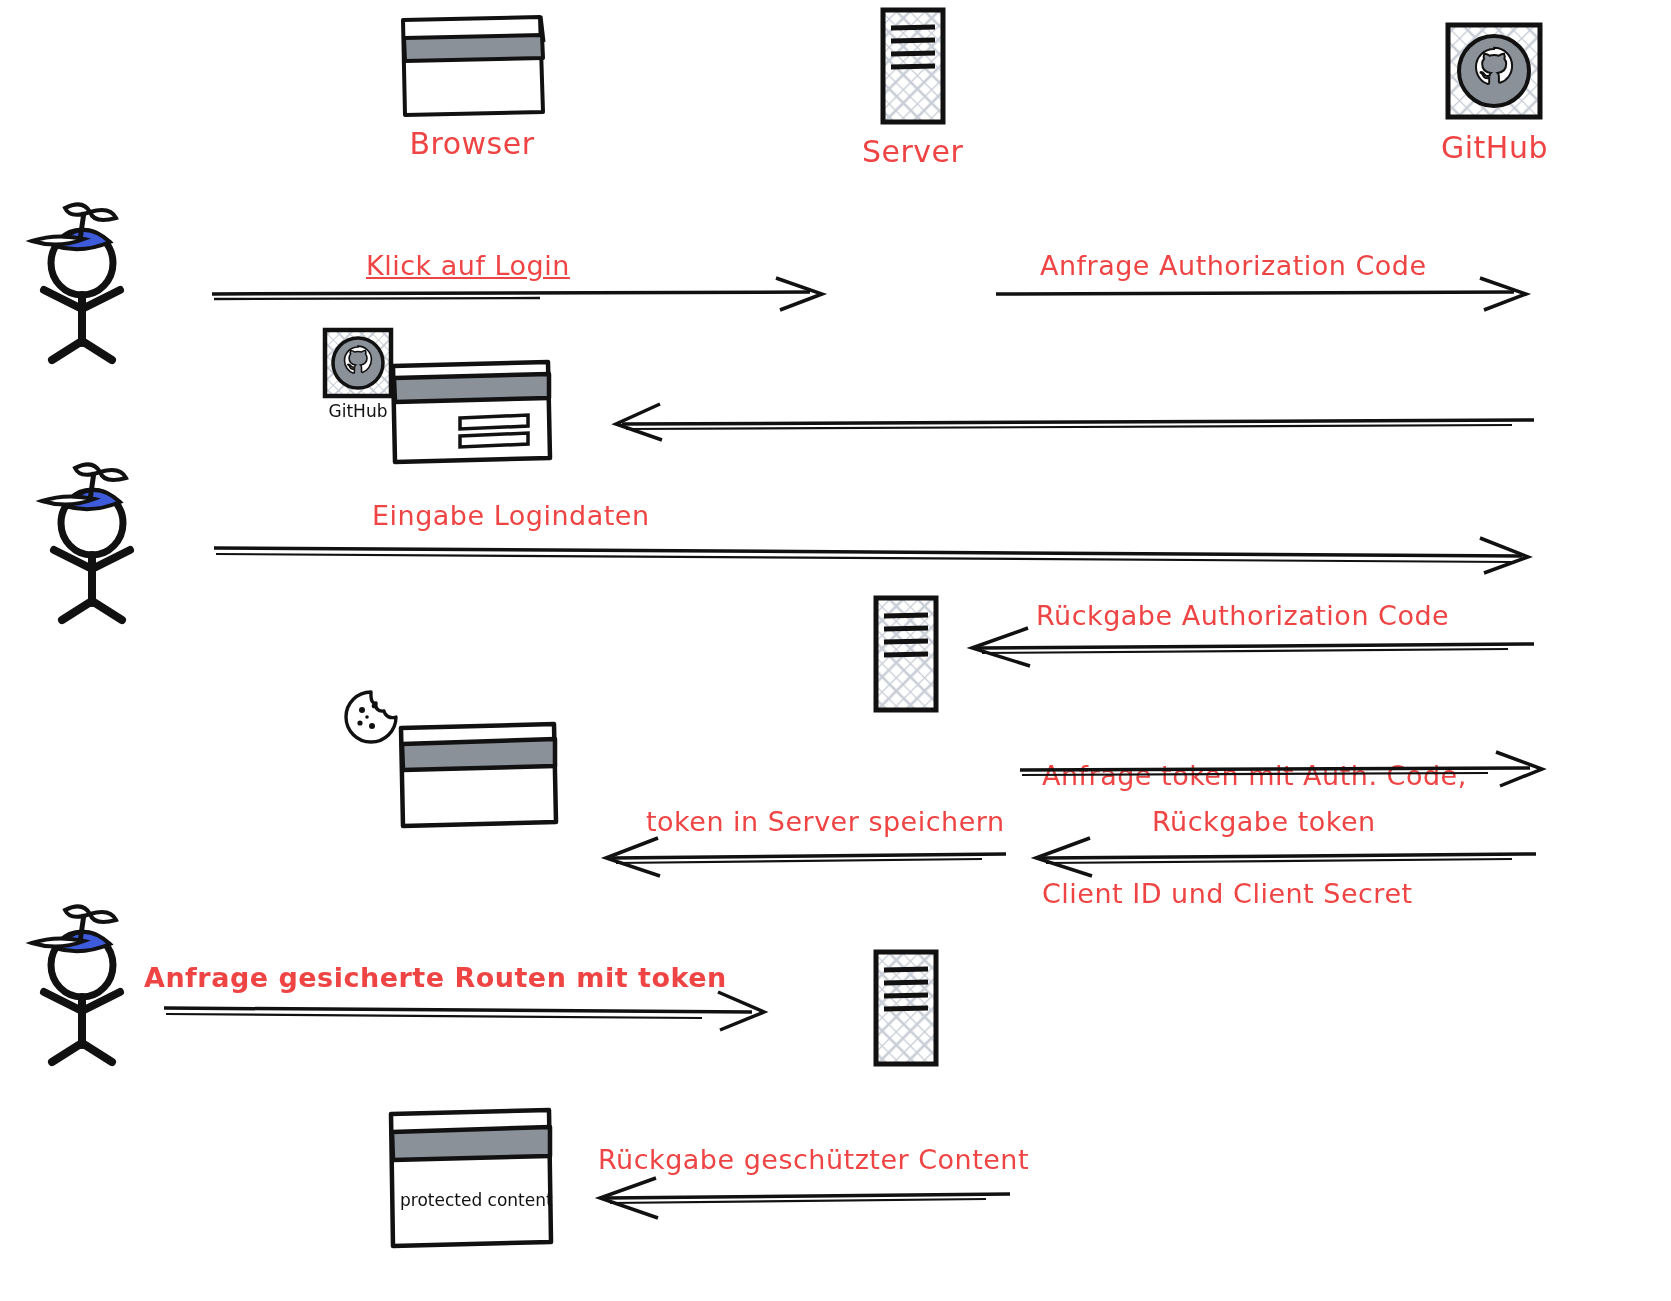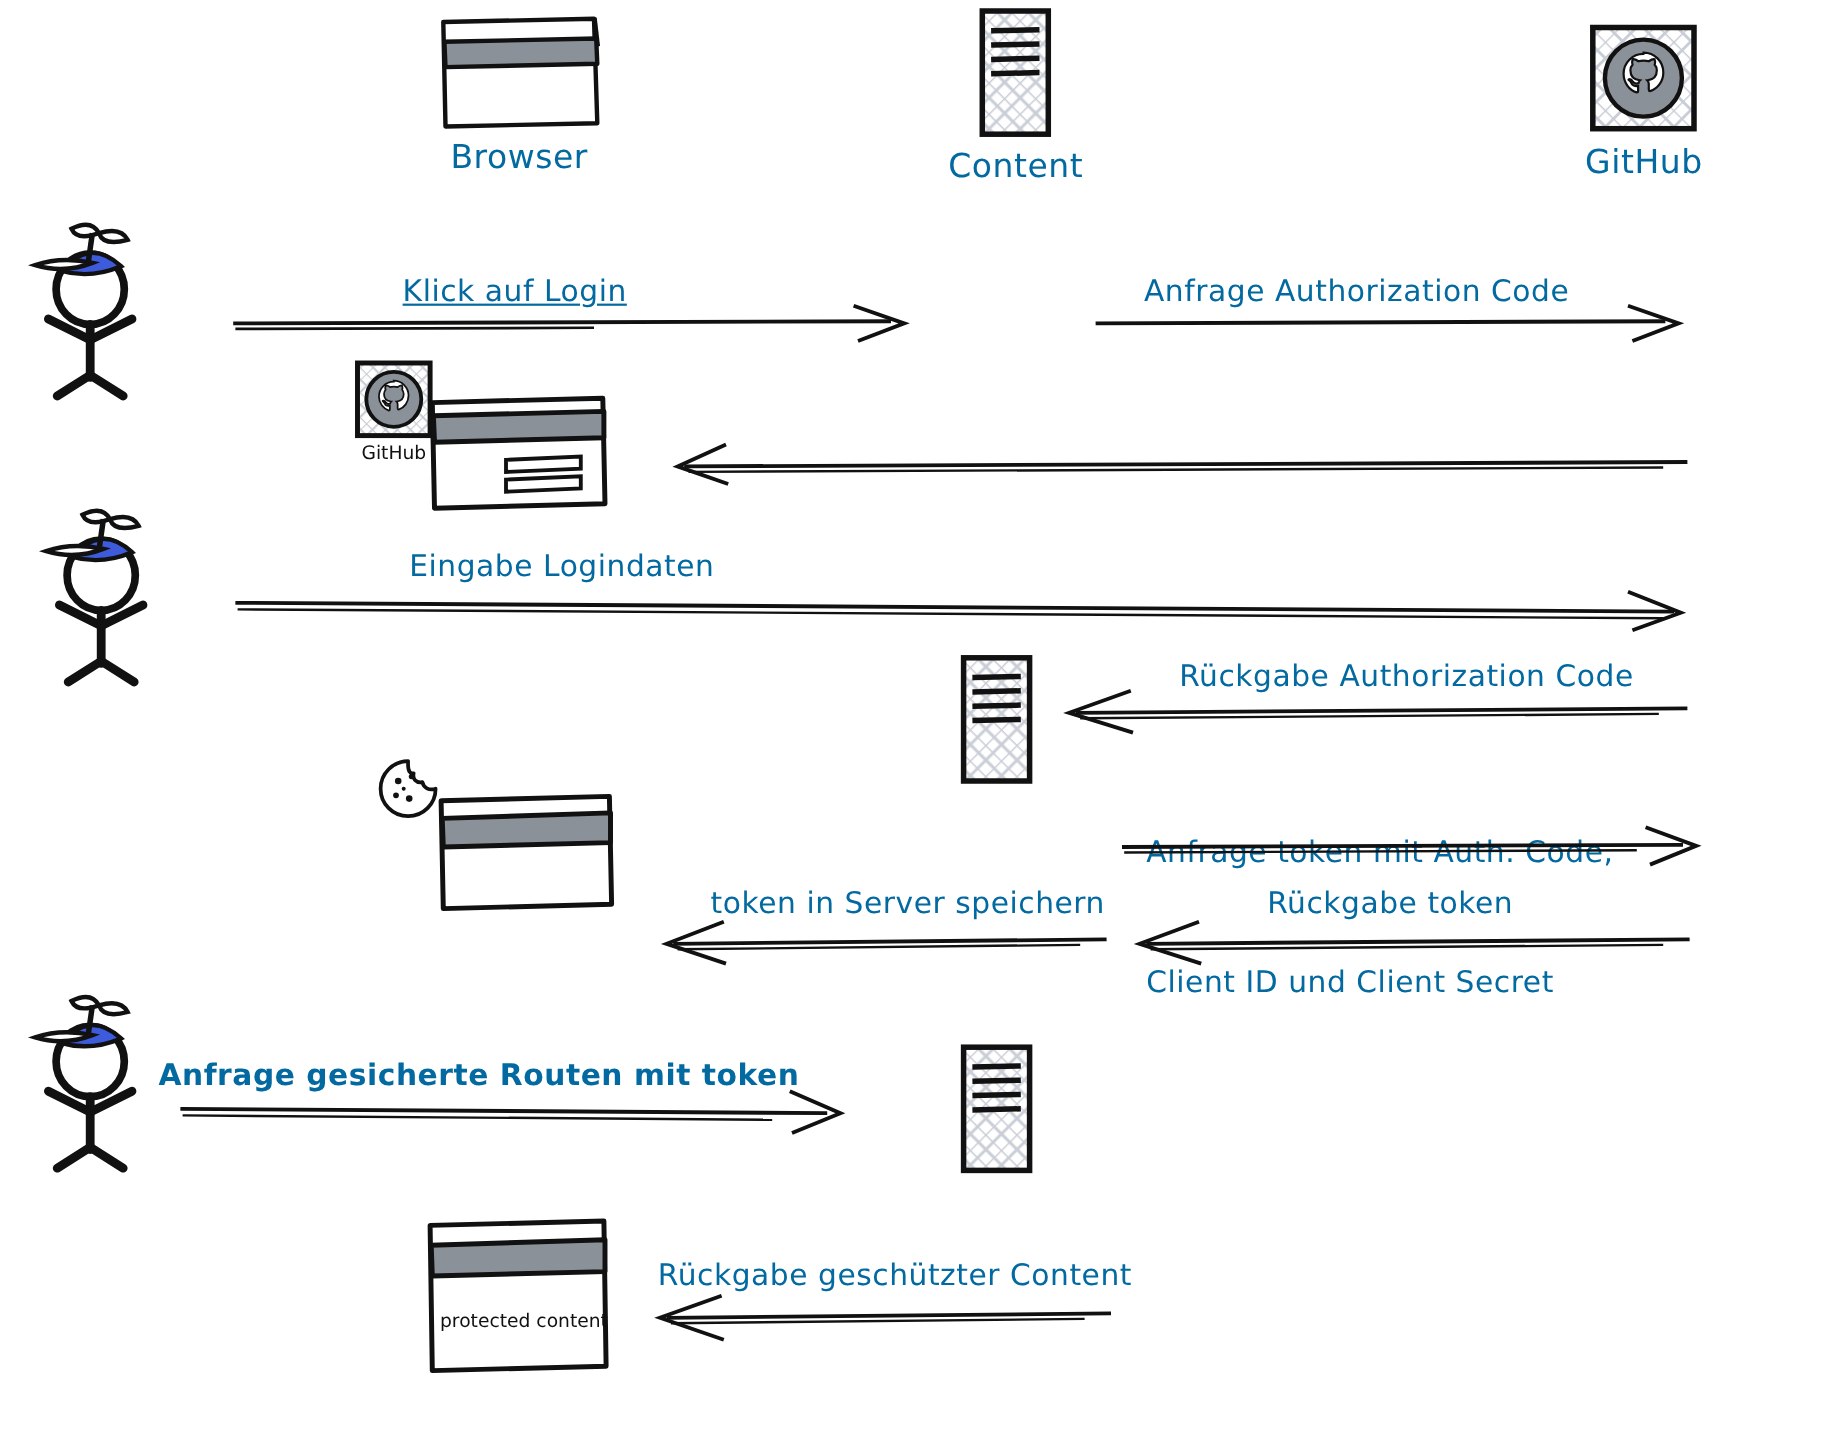--- a/index.html
+++ b/index.html
@@ -11,21 +11,21 @@
     position:relative;
     width:1671px;
     height:1301px;
     overflow:hidden;
     background:#fff;
   }
   .abs{position:absolute;}
   .hand{
     font-family:"DejaVu Sans", sans-serif;
     font-weight:400;
-    color:#0369a1;
+    color:#ef4444;
     white-space:pre;
     letter-spacing:0.5px;
   }
   .lbl-lg{font-size:27px;}
   .lbl-node{font-size:30px;}
   .two-line{line-height:1.45;}
   svg{display:block;overflow:visible;}
   .nodewrap{display:flex;flex-direction:column;align-items:center;}
   .nodelabel{margin-top:6px;text-align:center;}
 </style>
@@ -51,21 +51,21 @@
           <path d="M0 0 L0 20 M10 0 L10 20" stroke="#c9ced6" stroke-width="2.6"></path>
           <path d="M0 0 L20 0 M0 10 L20 10" stroke="#c9ced6" stroke-width="2.6"></path>
         </pattern>
       </defs>
       <rect x="8" y="6" width="60" height="112" fill="url(#hatchA)" stroke="#111" stroke-width="5"></rect>
       <path d="M16 24 L60 23" stroke="#111" stroke-width="5" fill="none"></path>
       <path d="M16 37 L60 36" stroke="#111" stroke-width="5" fill="none"></path>
       <path d="M16 50 L60 49" stroke="#111" stroke-width="5" fill="none"></path>
       <path d="M16 63 L60 62" stroke="#111" stroke-width="5" fill="none"></path>
     </svg>
-    <div class="hand lbl-node nodelabel">Content</div>
+    <div class="hand lbl-node nodelabel">Server</div>
   </div>
 
   <div class="abs nodewrap" style="left:1441px; top:22px;">
     <svg width="100" height="102" viewBox="0 0 100 102">
       <defs>
         <pattern id="hatchB" width="22" height="22" patternUnits="userSpaceOnUse" patternTransform="rotate(45)">
           <rect width="22" height="22" fill="#fff"></rect>
           <path d="M0 0 L0 22 M11 0 L11 22" stroke="#c9ced6" stroke-width="2.6"></path>
           <path d="M0 0 L22 0 M0 11 L22 11" stroke="#c9ced6" stroke-width="2.6"></path>
         </pattern>
@@ -183,21 +183,21 @@
   </svg>
 
   <svg class="abs" style="left:868px; top:592px;" width="76" height="124" viewBox="0 0 76 124">
     <rect x="8" y="6" width="60" height="112" fill="url(#hatchA)" stroke="#111" stroke-width="5"></rect>
     <path d="M16 24 L60 23" stroke="#111" stroke-width="5" fill="none"></path>
     <path d="M16 37 L60 36" stroke="#111" stroke-width="5" fill="none"></path>
     <path d="M16 50 L60 49" stroke="#111" stroke-width="5" fill="none"></path>
     <path d="M16 63 L60 62" stroke="#111" stroke-width="5" fill="none"></path>
   </svg>
 
-  <div class="abs hand lbl-lg" style="left:1072px; top:600px;">Rückgabe Authorization Code</div>
+  <div class="abs hand lbl-lg" style="left:1036px; top:600px;">Rückgabe Authorization Code</div>
   <svg class="abs" style="left:968px; top:622px;" width="572" height="40">
     <path d="M10 26 L566 22" stroke="#111" stroke-width="3.5" fill="none"></path>
     <path d="M14 31 L540 27" stroke="#111" stroke-width="2.2" fill="none"></path>
     <path d="M60 6 L4 26 L62 44" stroke="#111" stroke-width="3.5" fill="none"></path>
   </svg>
 
   <div class="abs hand lbl-lg two-line" style="left:1042px; top:678px;">
     <div>Anfrage token mit Auth. Code,</div>
     <div>Client ID und Client Secret</div>
   </div>

